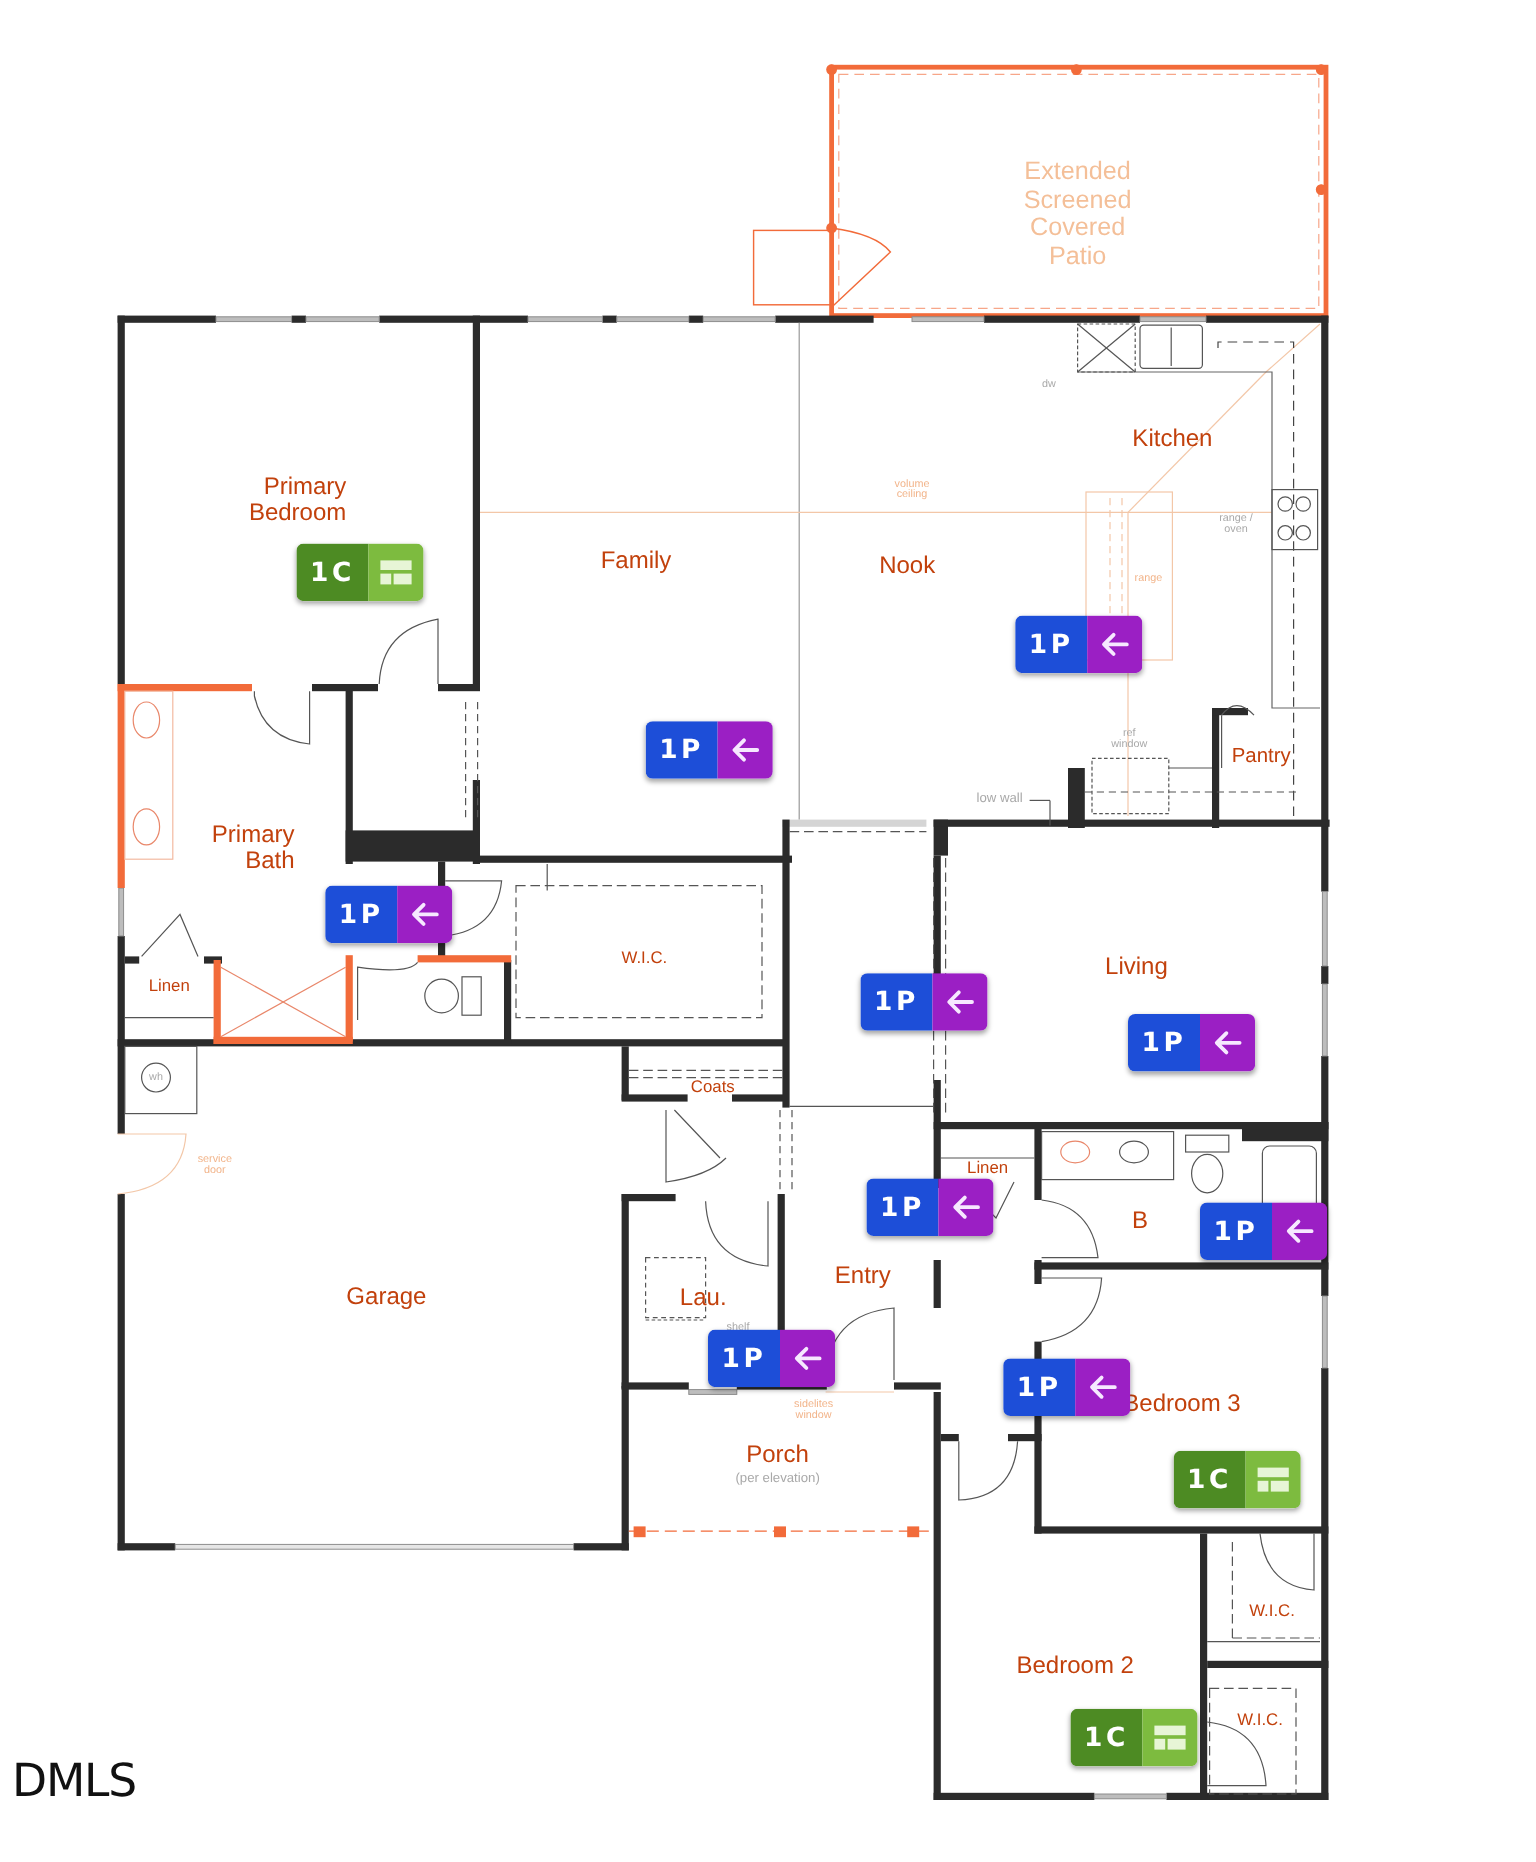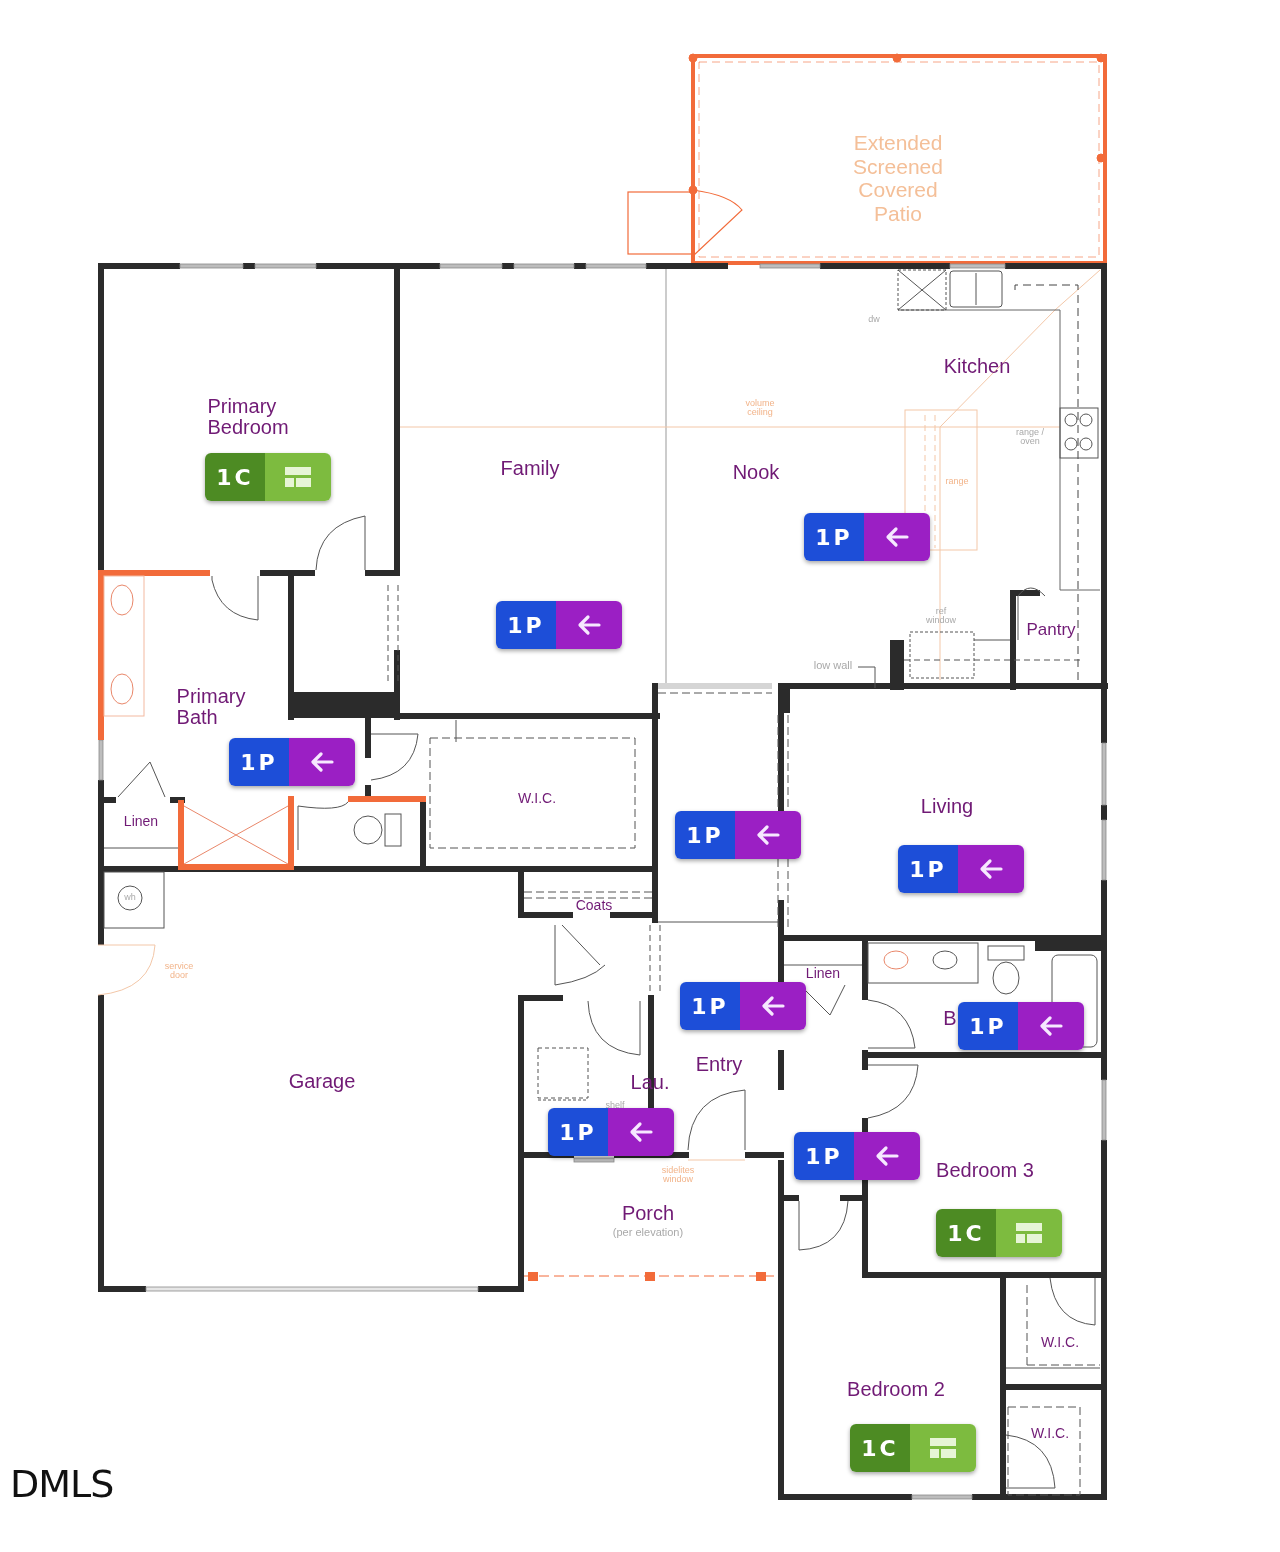--- a/index.html
+++ b/index.html
@@ -1,25 +1,25 @@
 <!DOCTYPE html>
 <html><head>
 <meta charset="utf-8">
 <style>
   html, body { margin: 0; padding: 0; background: #ffffff; }
   body { width: 1280px; height: 1552px; position: relative; overflow: hidden; font-family: "Liberation Sans", sans-serif; }
   #plan { position: absolute; left: 0; top: 0; width: 1280px; height: 1552px; }
-  .room-label { position: absolute; color: #701a75; font-family: "Liberation Sans", sans-serif; text-align: left; white-space: pre-line; line-height: 1.05; transform: translate(-50%, -50%); }
+  .room-label { position: absolute; color: #c2410c; font-family: "Liberation Sans", sans-serif; text-align: right; white-space: pre-line; line-height: 1.05; transform: translate(-50%, -50%); }
   .room-label.lg { font-size: 20px; }
   .room-label.md { font-size: 17px; }
   .room-label.sm { font-size: 14px; }
   .note { position: absolute; color: #f2b48a; font-family: "Liberation Sans", sans-serif; font-size: 9px; text-align: center; white-space: pre-line; line-height: 1.05; transform: translate(-50%, -50%); }
   .note.gray { color: #a9a9a9; }
   .patio-label { position: absolute; color: #f4bf98; font-size: 21px; text-align: center; white-space: pre-line; line-height: 1.12; transform: translate(-50%, -50%); }
-  .badge { position: absolute; height: 48px; width: 126px; border-radius: 6px; display: flex; overflow: hidden; box-shadow: 0 2px 4px rgba(0,0,0,0.35); cursor: pointer; }
+  .badge { position: absolute; height: 48px; width: 106px; border-radius: 6px; display: flex; overflow: hidden; box-shadow: 0 2px 4px rgba(0,0,0,0.35); cursor: pointer; margin-left: 42px; }
   .badge .code { width: 60px; display: flex; align-items: center; justify-content: center; color: #fff; font-family: "DejaVu Sans", sans-serif; font-weight: bold; font-size: 22px; letter-spacing: 3px; }
   .badge .ico { flex: 1; display: flex; align-items: center; justify-content: center; }
   .badge.purple .code { background: #1d4ed8; }
   .badge.purple .ico { background: #9b1fc4; }
   .badge.green .code { background: #4d8b23; }
   .badge.green .ico { background: #7dbb3f; }
   .logo { position: absolute; left: 10px; top: 1462px; font-family: "DejaVu Sans", sans-serif; font-size: 38px; color: #111; letter-spacing: -1px; }
 </style>
 </head>
 <body>
@@ -266,21 +266,21 @@
 <div class="room-label lg" style="left:530px;top:468px;">Family</div>
 <div class="room-label lg" style="left:248px;top:417px;">Primary
 Bedroom</div>
 <div class="room-label lg" style="left:211px;top:707px;">Primary
 Bath</div>
 <div class="room-label sm" style="left:141px;top:821px;">Linen</div>
 <div class="room-label sm" style="left:537px;top:798px;">W.I.C.</div>
 <div class="room-label md" style="left:1051px;top:630px;">Pantry</div>
 <div class="room-label lg" style="left:947px;top:806px;">Living</div>
 <div class="room-label sm" style="left:594px;top:905px;">Coats</div>
-<div class="room-label lg" style="left:650px;top:1082px;">Lau.</div>
+<div class="room-label lg" style="left:586px;top:1082px;">Lau.</div>
 <div class="room-label lg" style="left:719px;top:1064px;">Entry</div>
 <div class="room-label sm" style="left:823px;top:973px;">Linen</div>
 <div class="room-label lg" style="left:950px;top:1018px;">B</div>
 <div class="room-label lg" style="left:985px;top:1170px;">Bedroom 3</div>
 <div class="room-label lg" style="left:896px;top:1389px;">Bedroom 2</div>
 <div class="room-label sm" style="left:1060px;top:1342px;">W.I.C.</div>
 <div class="room-label sm" style="left:1050px;top:1433px;">W.I.C.</div>
 <div class="room-label lg" style="left:322px;top:1081px;">Garage</div>
 <div class="room-label lg" style="left:648px;top:1213px;">Porch</div>
 <div class="note gray" style="left:648px;top:1233px;font-size:11px;">(per elevation)</div>

